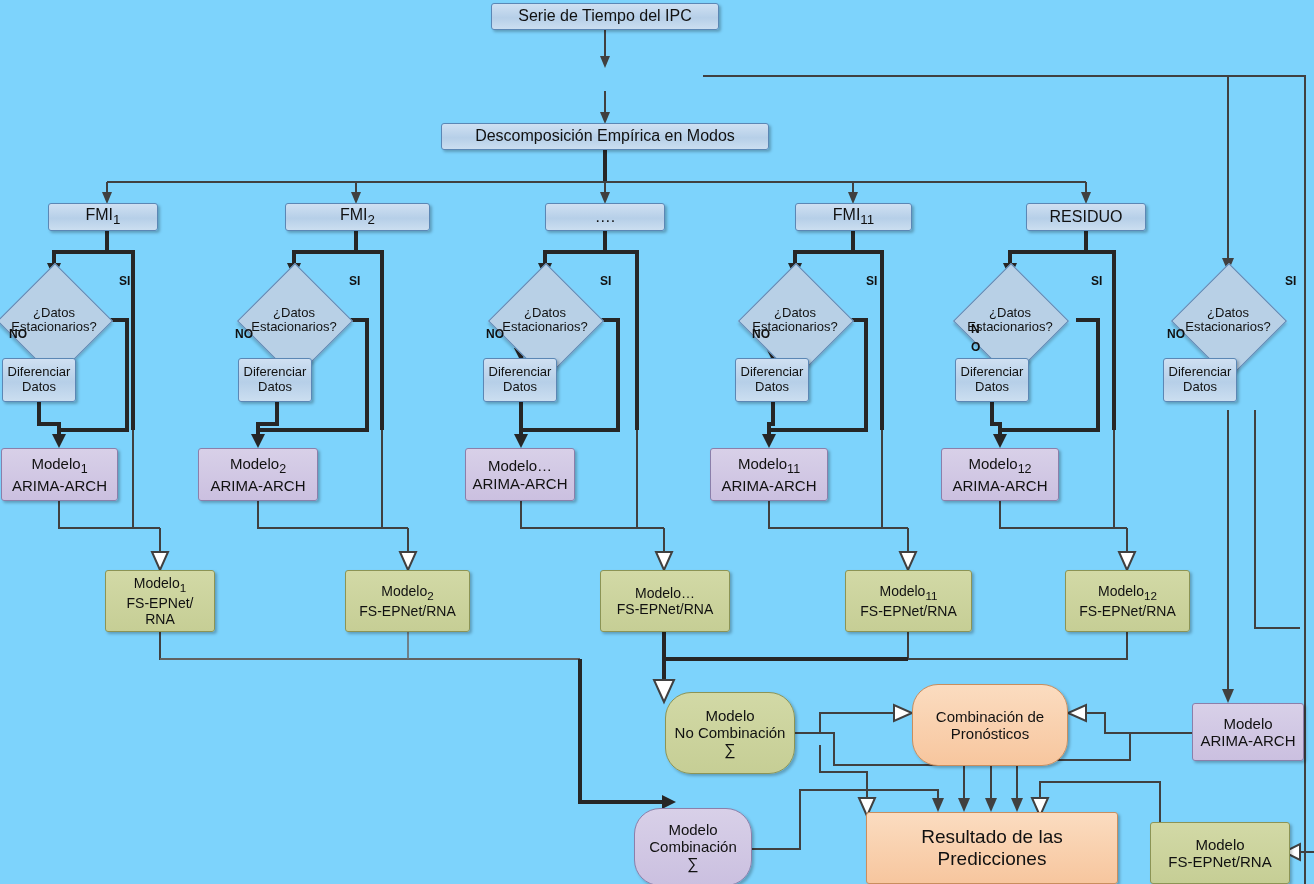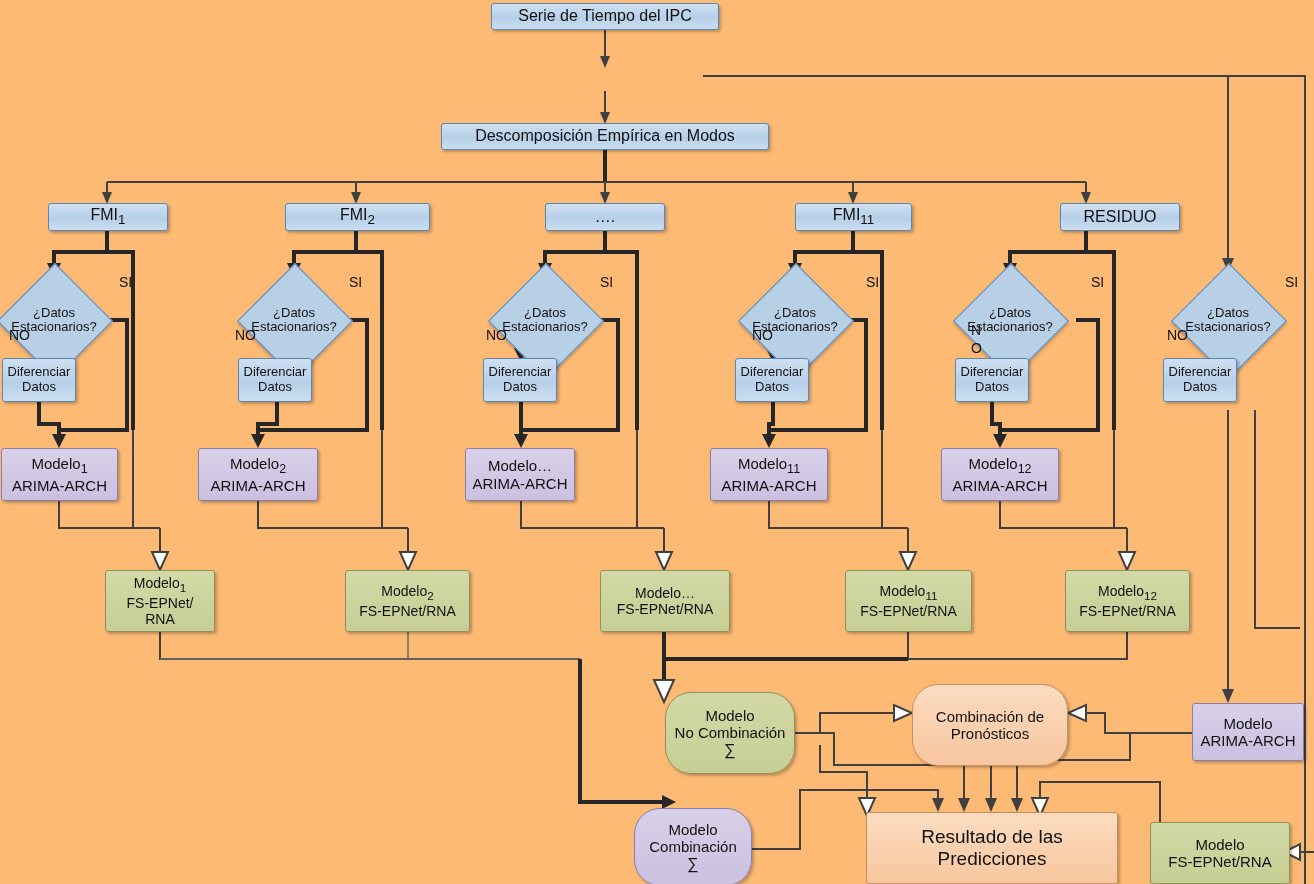--- a/index.html
+++ b/index.html
@@ -1,17 +1,17 @@
 <!DOCTYPE html>
 <html><head>
 <meta charset="utf-8">
 <style>
   html,body{margin:0;padding:0;background:#fff;}
   body{font-family:"Liberation Sans","DejaVu Sans",sans-serif;}
-  #canvas{position:relative;width:1314px;height:884px;background:#fdba74;overflow:hidden;}
+  #canvas{position:relative;width:1314px;height:884px;background:#7dd3fc;overflow:hidden;}
 
   .node{position:absolute;box-sizing:border-box;display:flex;flex-direction:column;
         align-items:center;justify-content:center;text-align:center;color:#111;
         border:1px solid #7f7f7f;box-shadow:2px 2px 3px rgba(0,0,0,.25);
         line-height:1.15;}
 
   
   .blue{background:linear-gradient(180deg,#cfe0f2 0%,#b6cfe8 55%,#cbdef0 100%);
         border:1px solid #5b87b5;}
   
@@ -29,21 +29,21 @@
   .rounded{border-radius:26px;}
   .rounded-sm{border-radius:3px;}
 
   svg.wires{position:absolute;left:0;top:0;width:1314px;height:884px;pointer-events:none;}
   .w{fill:none;stroke:#404040;stroke-width:2;}
   .wthin{fill:none;stroke:#6d6d6d;stroke-width:1.6;}
   .wthick{fill:none;stroke:#262626;stroke-width:4;}
   .ah{fill:#404040;}
   .ahthick{fill:#262626;}
   .hollow{fill:#ffffff;stroke:#404040;stroke-width:2;}
-  .lbl{position:absolute;font-size:14px;color:#111;}
+  .lbl{position:absolute;font-size:12px;color:#111;font-weight:bold;}
   .sigma{font-size:16px;}
 </style>
 </head>
 <body>
 
 <div id="canvas">
 
   <svg class="wires" viewBox="0 0 1314 884">
     <defs></defs>
 
@@ -186,39 +186,39 @@
 
   <div class="node blue rounded-sm" style="left:491px;top:3px;width:228px;height:27px;font-size:16px;">
     <span>Serie de Tiempo del IPC</span>
   </div>
 
 
   <div class="node blue rounded-sm" style="left:441px;top:123px;width:328px;height:27px;font-size:16px;">
     <span>Descomposición Empírica en Modos</span>
   </div>
 
-  <div class="node blue rounded-sm" style="left:48px;top:203px;width:120px;height:28px;font-size:16px;">
+  <div class="node blue rounded-sm" style="left:48px;top:203px;width:110px;height:28px;font-size:16px;">
     <span>
       <span>FMI</span><sub>1</sub>
     </span>
   </div>
   <div class="node blue rounded-sm" style="left:285px;top:203px;width:145px;height:28px;font-size:16px;">
     <span>
       <span>FMI</span><sub>2</sub>
     </span>
   </div>
   <div class="node blue rounded-sm" style="left:545px;top:203px;width:120px;height:28px;font-size:16px;">
     <span>….</span>
   </div>
   <div class="node blue rounded-sm" style="left:795px;top:203px;width:117px;height:28px;font-size:16px;">
     <span>
       <span>FMI</span><sub>11</sub>
     </span>
   </div>
-  <div class="node blue rounded-sm" style="left:1026px;top:203px;width:120px;height:28px;font-size:16px;margin-left:34px;">
+  <div class="node blue rounded-sm" style="left:1026px;top:203px;width:120px;height:28px;font-size:16px;">
     <span>RESIDUO</span>
   </div>
 
   <div class="diamond" style="left:14px;top:280px;width:80px;height:80px;"></div>
   <div class="dlabel" style="left:-6px;top:283px;width:120px;height:74px;font-size:13px;">
     <span>¿Datos</span>
     <span>Estacionarios?</span>
   </div>
   <div class="lbl" style="left:119px;top:274px;">SI</div>
   <div class="lbl" style="left:9px;top:327px;">NO</div>

